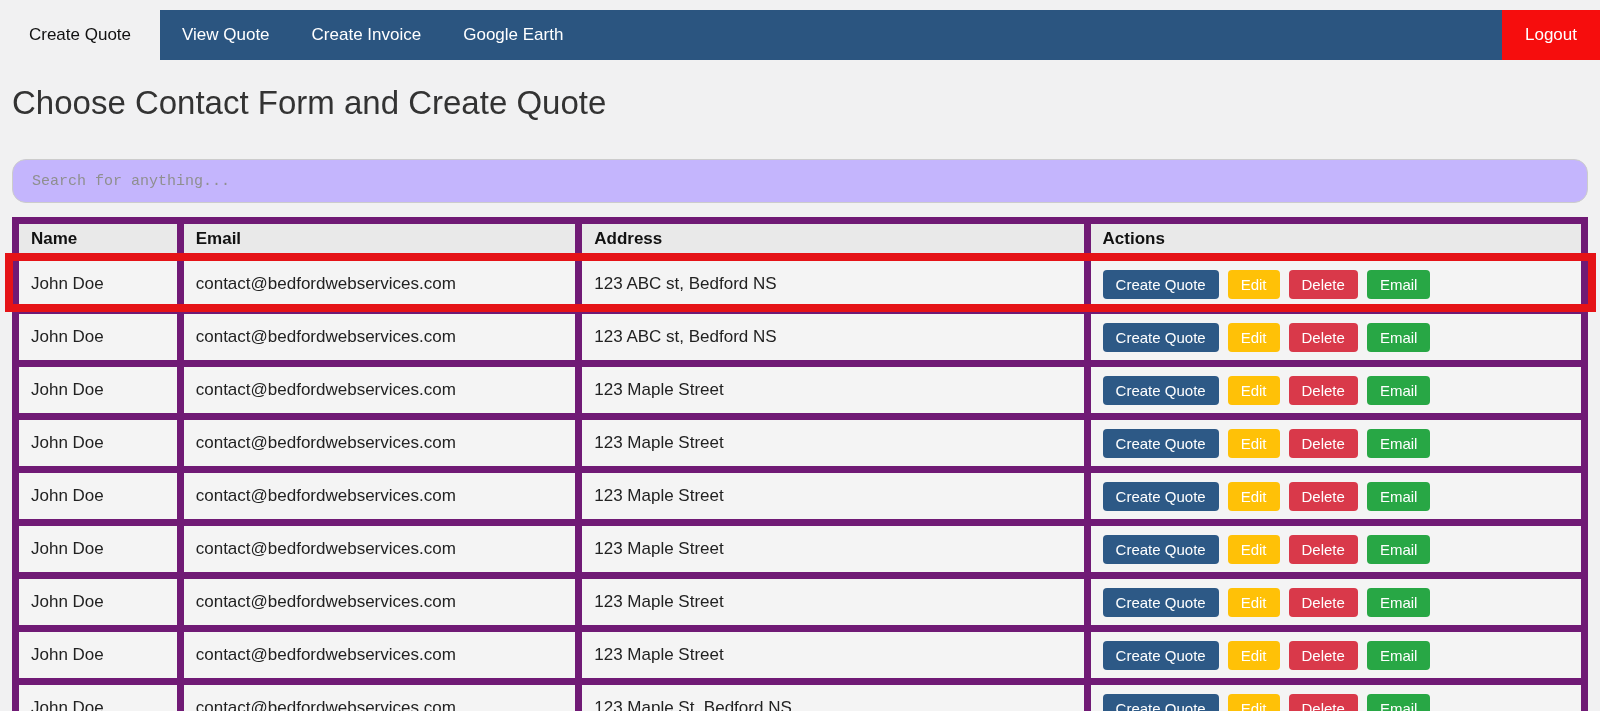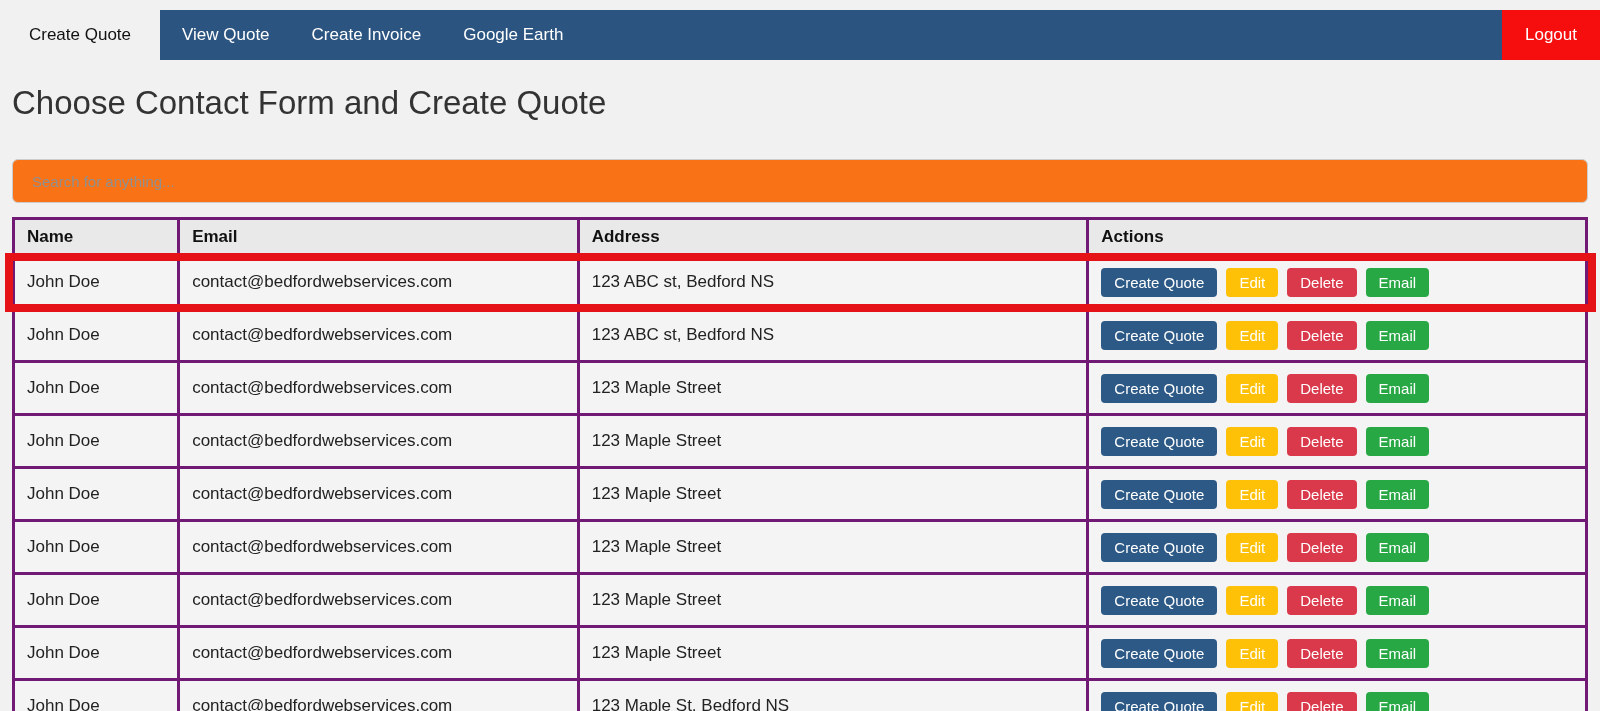--- a/index.html
+++ b/index.html
@@ -49,43 +49,43 @@
     font-size: 33px;
     font-weight: normal;
     color: #333;
   }
   
   .search-wrap { margin: 37px 12px 14px 12px; }
   .search-input {
     width: 100%;
     height: 44px;
     border: 1px solid #ccc;
-    border-radius: 6px;
-    background: #f97316;
+    border-radius: 14px;
+    background: #c4b5fd;
     padding: 0 19px;
     font-size: 15px;
     color: #444;
     outline: none;
-    font-family: Liberation Sans, sans-serif;
+    font-family: Liberation Mono, monospace;
   }
   .search-input::placeholder { color: #8f8f8f; }
   
   .table-wrap {
     margin: 0 12px;
     position: relative;
   }
   table.contacts {
     width: 100%;
     border-collapse: collapse;
     table-layout: fixed;
     background: #f4f4f4;
     border: 1px solid #b9b9b9;
   }
   th, td {
-    border: 3px solid #701a75;
+    border: 7px solid #701a75;
     text-align: left;
     font-size: 17px;
     padding: 0 12px;
     overflow: hidden;
     white-space: nowrap;
   }
   th {
     background: #e9e9e9;
     font-weight: bold;
     height: 37px;

